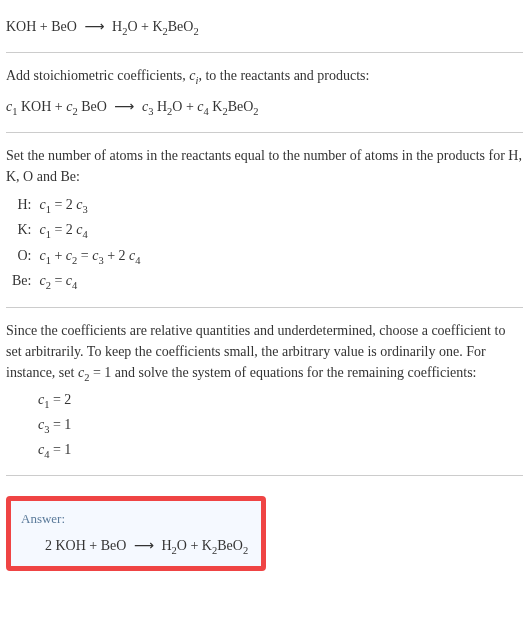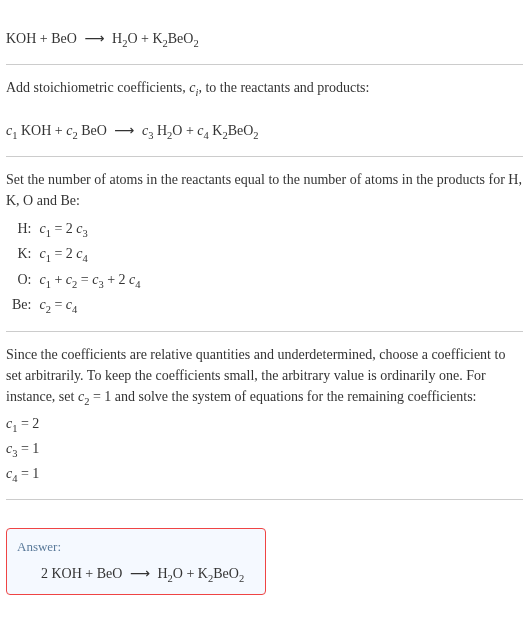--- a/index.html
+++ b/index.html
@@ -31,47 +31,48 @@
     }
     .subn {
       font-size: 0.75em;
       vertical-align: sub;
     }
     .arrow {
       display: inline-block;
       margin: 0 4px;
     }
     .eq-line {
-      margin-top: 20px;
+      margin-top: 8px;
     }
     .atoms-table {
       margin-top: 6px;
       margin-left: 4px;
       border-collapse: collapse;
     }
     .atoms-table td {
       padding: 1px 6px 1px 2px;
       vertical-align: baseline;
     }
     .atoms-table td:first-child {
       text-align: right;
       padding-right: 6px;
     }
     .coef-list {
       margin-top: 4px;
+      margin-left: 32px;
     }
     .coef-list div {
       line-height: 1.6;
     }
     .answer-box {
-      border: 1px solid #ef4444;
+      border: 5px solid #ef4444;
       background: #f5f9ff;
       border-radius: 4px;
       padding: 8px 10px;
-      margin-top: 16px;
+      margin-top: 8px;
       display: inline-block;
       min-width: 260px;
     }
     .answer-label {
       color: #5a7a9a;
       font-size: 13px;
       margin-bottom: 6px;
     }
     .answer-eq {
       padding-left: 24px;

